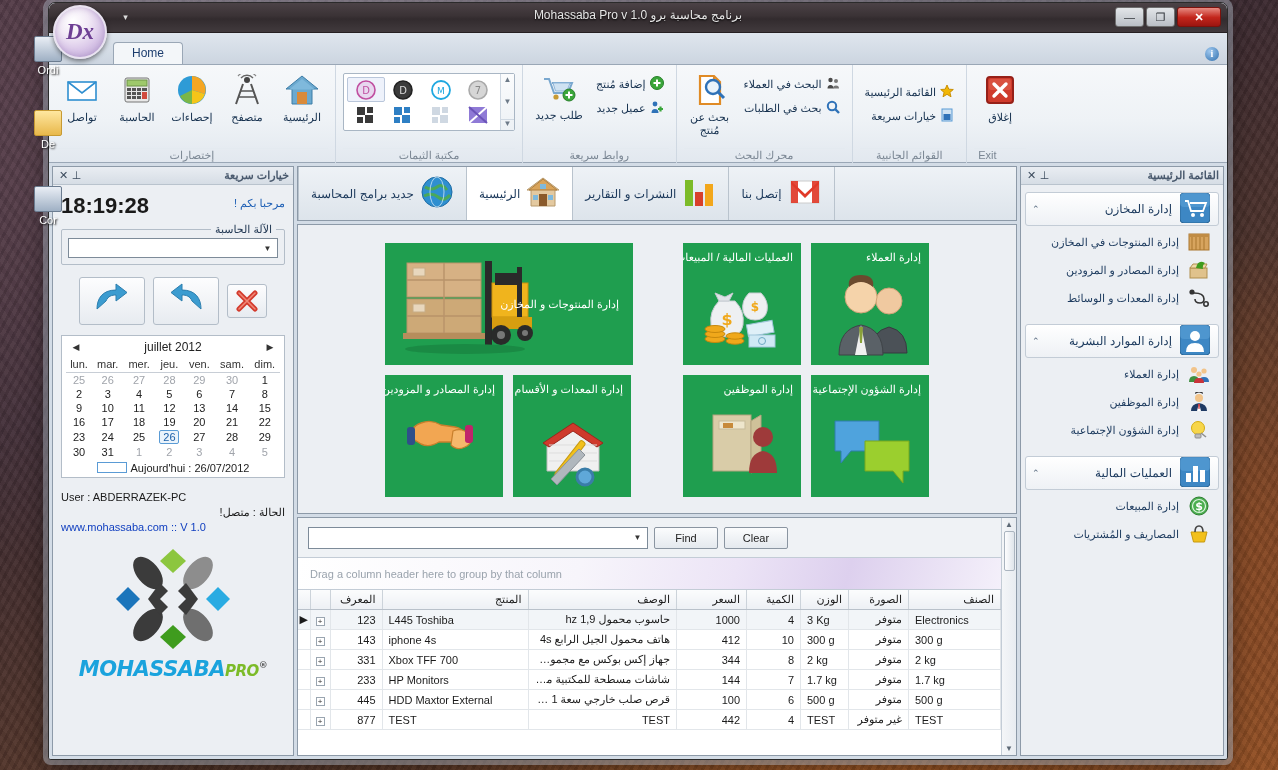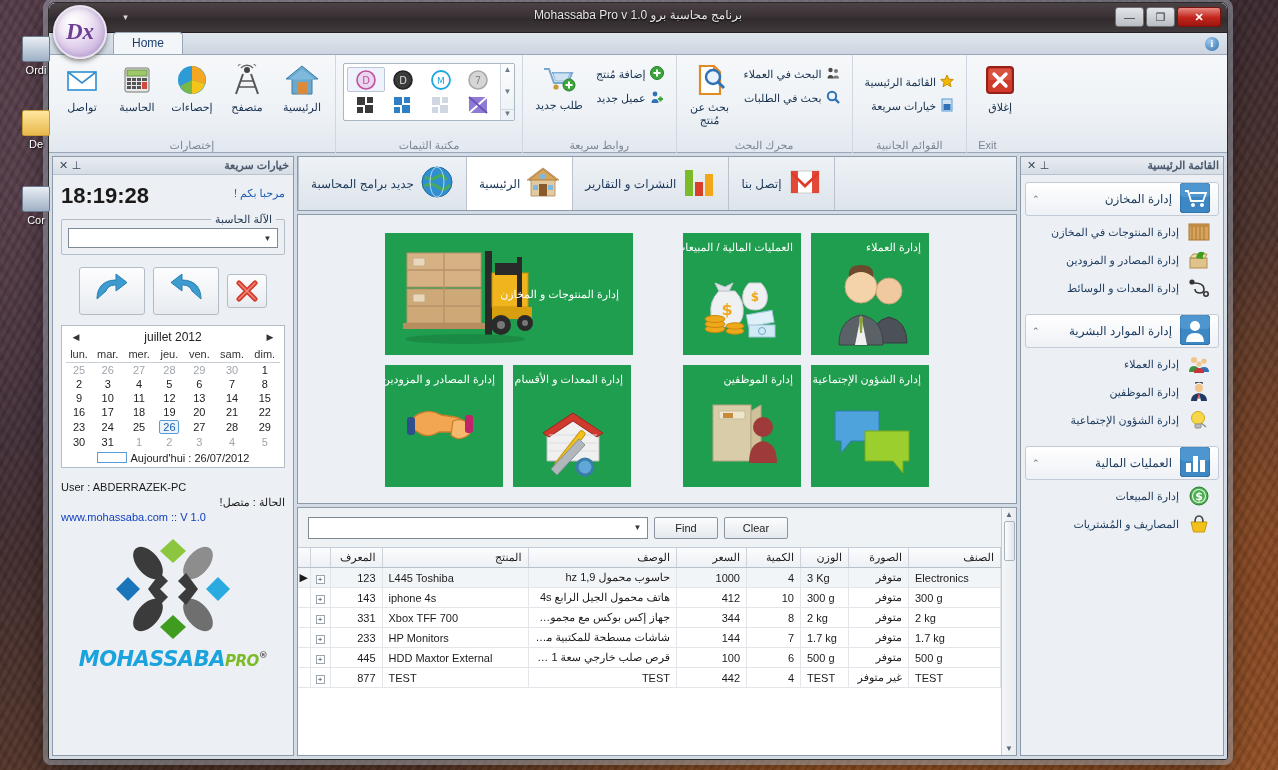--- a/index.html
+++ b/index.html
@@ -22,21 +22,21 @@
       linear-gradient(160deg,#4a3440 0%, #3c2b33 35%, #5b3a2b 70%, #8d4f27 100%);
   }
   #desktop:after{
     content:""; position:absolute; inset:0;
     background:
       repeating-linear-gradient(118deg, rgba(0,0,0,.16) 0 3px, rgba(255,255,255,.035) 3px 7px),
       repeating-linear-gradient(52deg, rgba(0,0,0,.10) 0 5px, rgba(255,255,255,.02) 5px 11px);
     opacity:.55;
   }
   .desk-icon{
-    position:absolute; left:8px; width:56px; text-align:center;
+    position:absolute; left:20px; width:56px; text-align:center;
     color:#fff; font-size:11px; text-shadow:1px 1px 2px #000;
     z-index:1;
   }
   .desk-icon .glyph{
     display:block; width:28px;height:26px;margin:0 auto 2px;
     background:linear-gradient(180deg,#e9eef5,#9fb0c4);
     border:1px solid #6b7c90; border-radius:2px;
   }
   .desk-icon.folder .glyph{
     background:linear-gradient(180deg,#ffe7a0,#e8b84b);
@@ -88,21 +88,21 @@
     background:radial-gradient(circle at 36% 28%, #ffffff 0%, #f2eaf6 32%, #d9c6e8 62%, #b59ed0 100%);
     border:2px solid #e9e3f0;
     box-shadow:0 2px 5px rgba(0,0,0,.5), inset 0 0 6px rgba(150,120,180,.5);
     display:flex;align-items:center;justify-content:center;
     font-family:"Liberation Serif", serif; font-style:italic; font-weight:bold;
     font-size:23px; color:#6e3f94; cursor:pointer;
   }
 
   
   #tabsrow{
-    height:22px; flex:none; position:relative;
+    height:32px; flex:none; position:relative;
     background:linear-gradient(180deg,#dfe6ee,#ccd5e0);
     border-bottom:1px solid #9aa7b6; padding-left:64px;
   }
   .rib-tab{
     position:absolute; bottom:0; left:64px;
     height:22px; padding:3px 18px 0; font-size:12px; color:#1c3d6e;
     background:#f3f6f9; border:1px solid #9aa7b6; border-bottom:none;
     border-radius:4px 4px 0 0; cursor:pointer;
   }
 
@@ -989,20 +989,21 @@
       <div id="gridpanel">
         <div id="gridinner">
           <div class="findbar">
             <div class="combo">
               <span class="cval"></span>
               <span class="carrow">▼</span>
             </div>
             <button class="btn">Find</button>
             <button class="btn">Clear</button>
           </div>
+          <div class="groupstrip">Drag a column header here to group by that column</div>
           <div class="gridwrap">
             <table class="dg">
               <colgroup>
                 <col style="width:12px">
                   <col style="width:20px">
                   <col style="width:52px">
                   <col style="width:146px">
                 <col style="width:auto">
                   <col style="width:70px">
                   <col style="width:54px">

